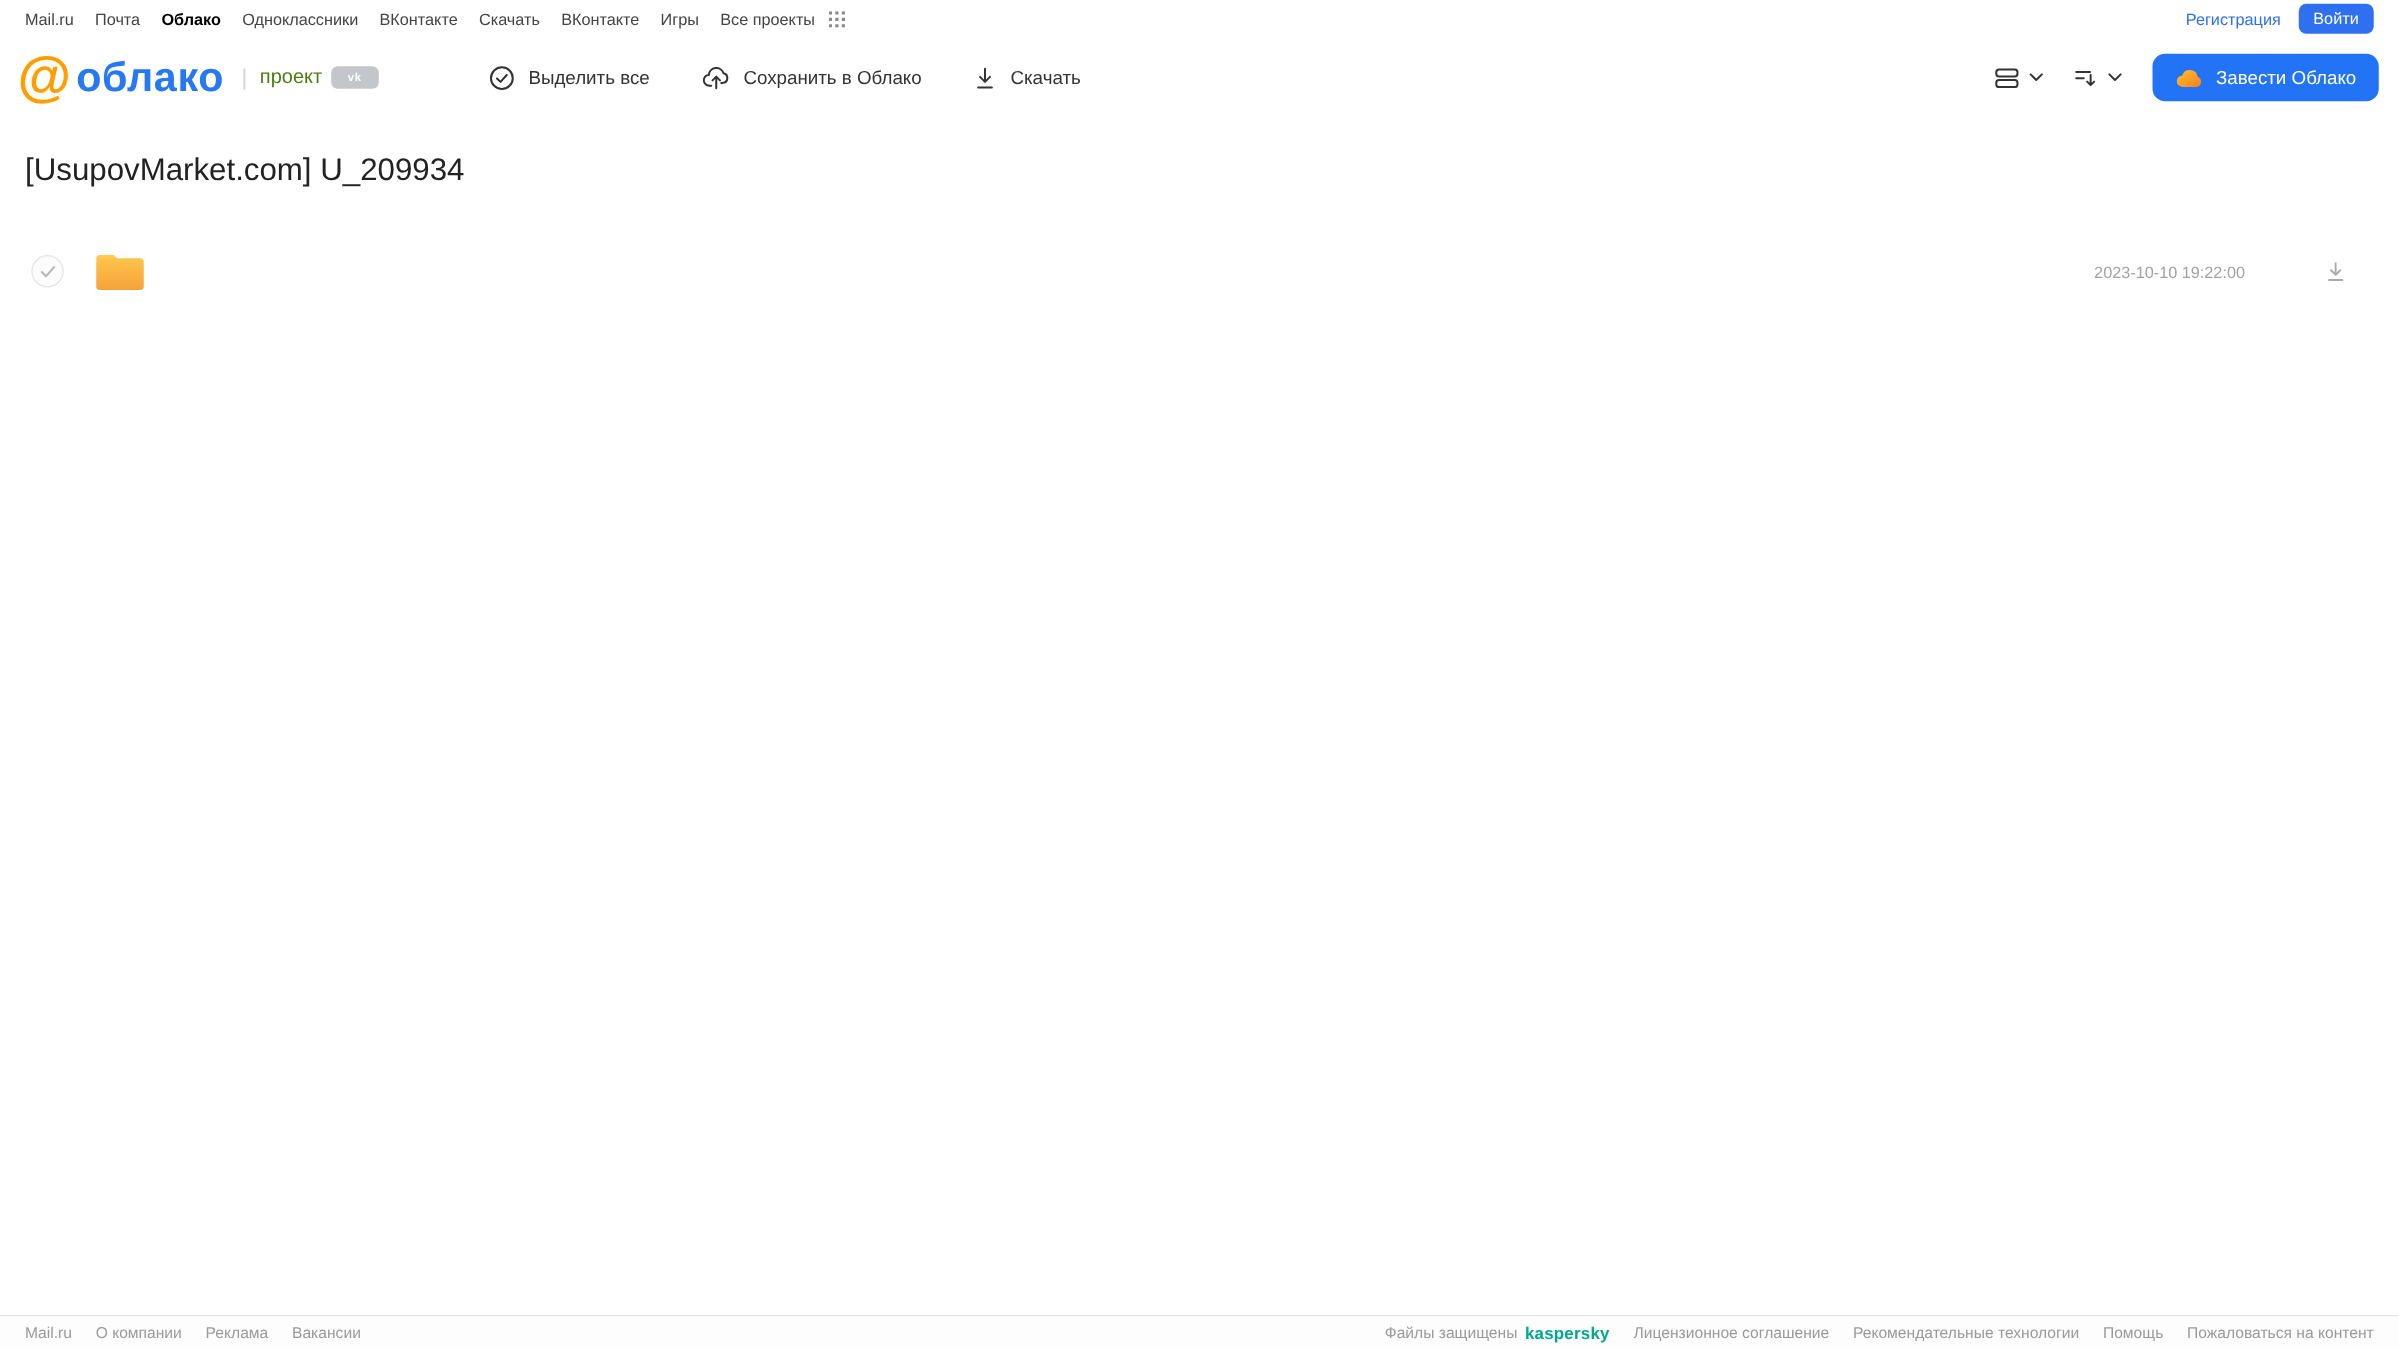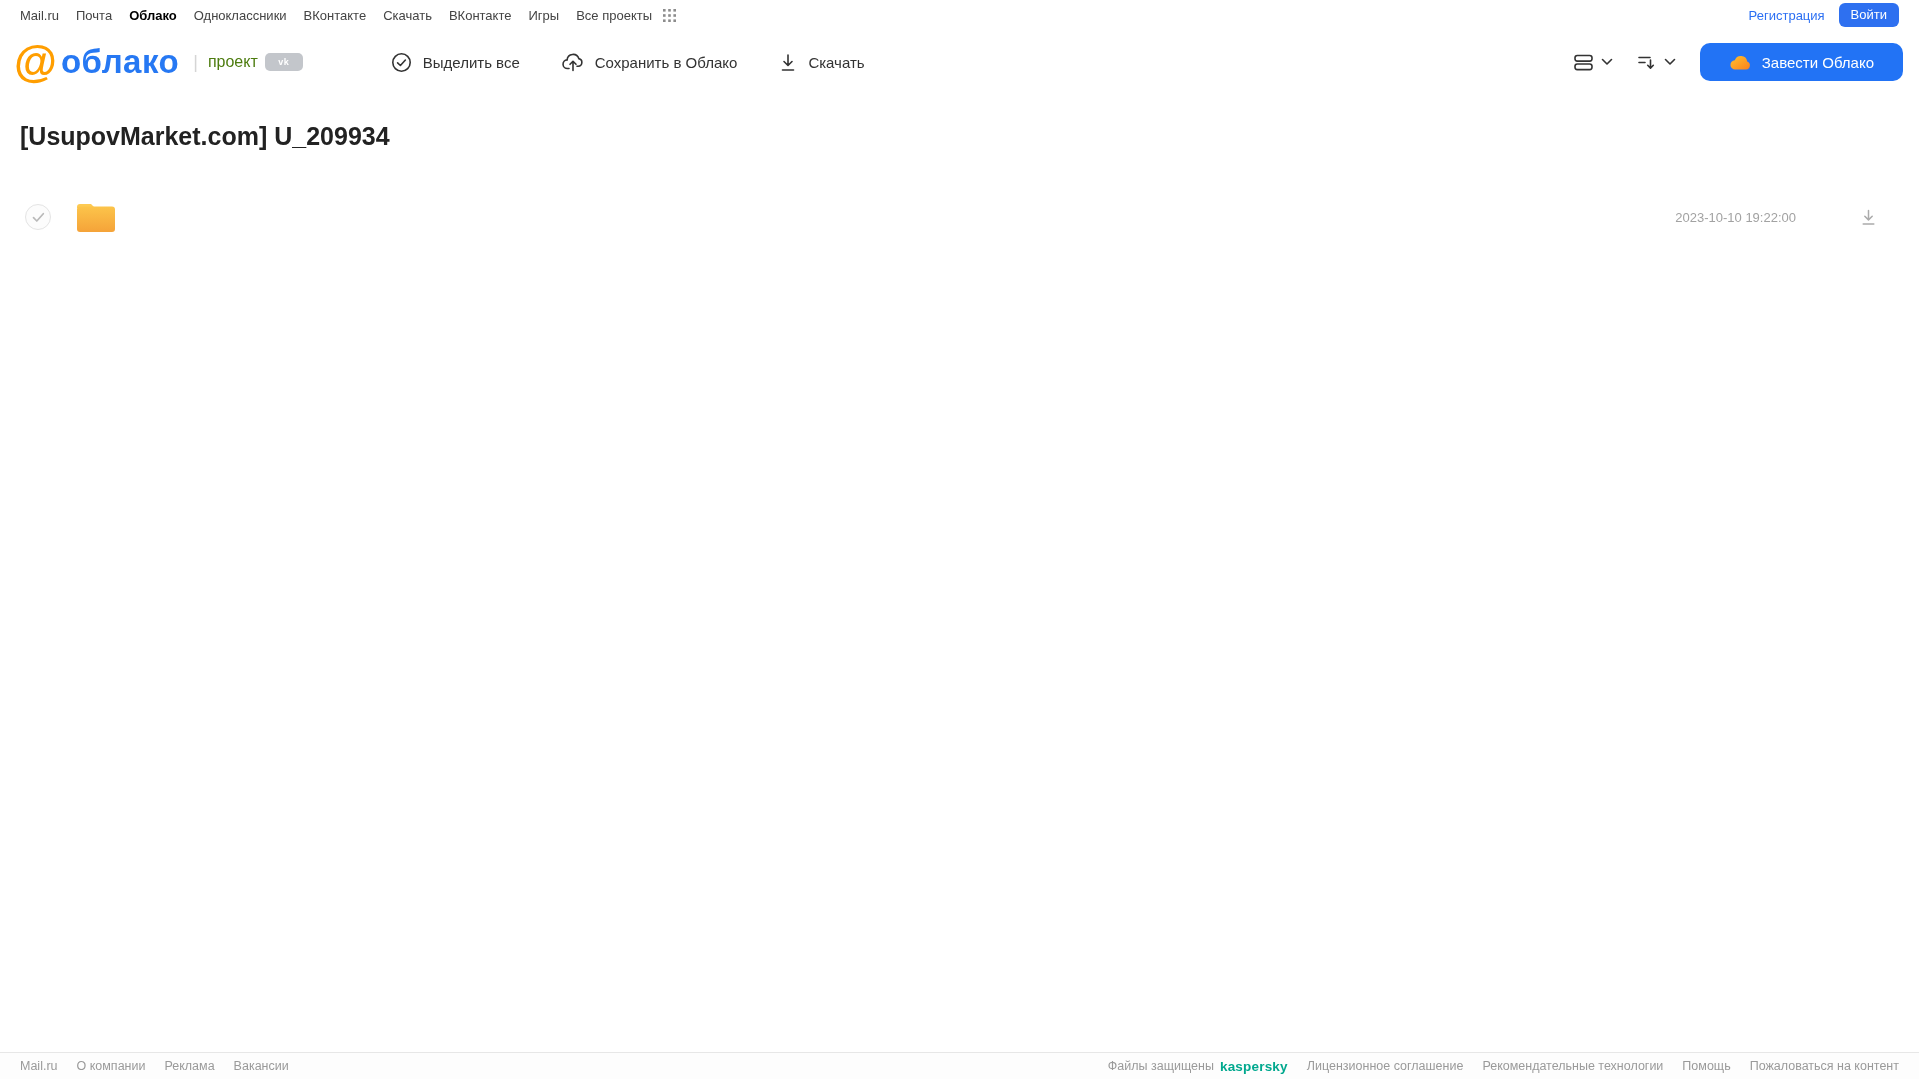--- a/index.html
+++ b/index.html
@@ -29,25 +29,25 @@
               font-size:9px; font-weight:700; display:flex; align-items:center;
               justify-content:center; letter-spacing:.5px; }
   .toolbar { display:flex; align-items:center; gap:42px; margin-left:88px; }
   .tool-btn { display:flex; align-items:center; gap:11px; font-size:15px; color:#333;
               background:none; border:none; font-family:inherit; cursor:pointer; }
   .tool-btn svg { stroke:#333; }
   .hdr-right { margin-left:auto; display:flex; align-items:center; gap:24px; }
   .icon-drop { display:flex; align-items:center; gap:7px; cursor:pointer; color:#333; }
   .create-btn { display:flex; align-items:center; gap:10px; background:#2273f5; color:#fff;
                 border:none; font-family:inherit; font-size:15px; height:38px;
-                padding:0 29px; border-radius:10px; cursor:pointer; }
+                padding:0 18px; border-radius:10px; cursor:pointer; }
 
   
   .main { padding:0 20px; }
-  .page-title { margin:28px 0 0 0; font-size:25px; font-weight:700; color:#222; }
+  .page-title { margin:28px 0 0 0; font-size:25px; font-weight:400; color:#222; }
   .file-row { display:flex; align-items:center; margin-top:42px; height:48px; cursor:pointer; }
   .row-check { width:26px; height:26px; border-radius:50%; border:1px solid #e4e4e4;
                background:#fcfcfc; display:flex; align-items:center; justify-content:center;
                margin-left:5px; cursor:pointer; flex:0 0 auto; }
   .folder-wrap { margin-left:24px; display:flex; flex:0 0 auto; }
   .row-name { margin-left:22px; font-size:15px; color:#333; }
   .row-date { margin-left:auto; font-size:13px; color:#a2a2a2; }
   .row-dl { margin-left:64px; margin-right:22px; cursor:pointer; display:flex; }
 
   

